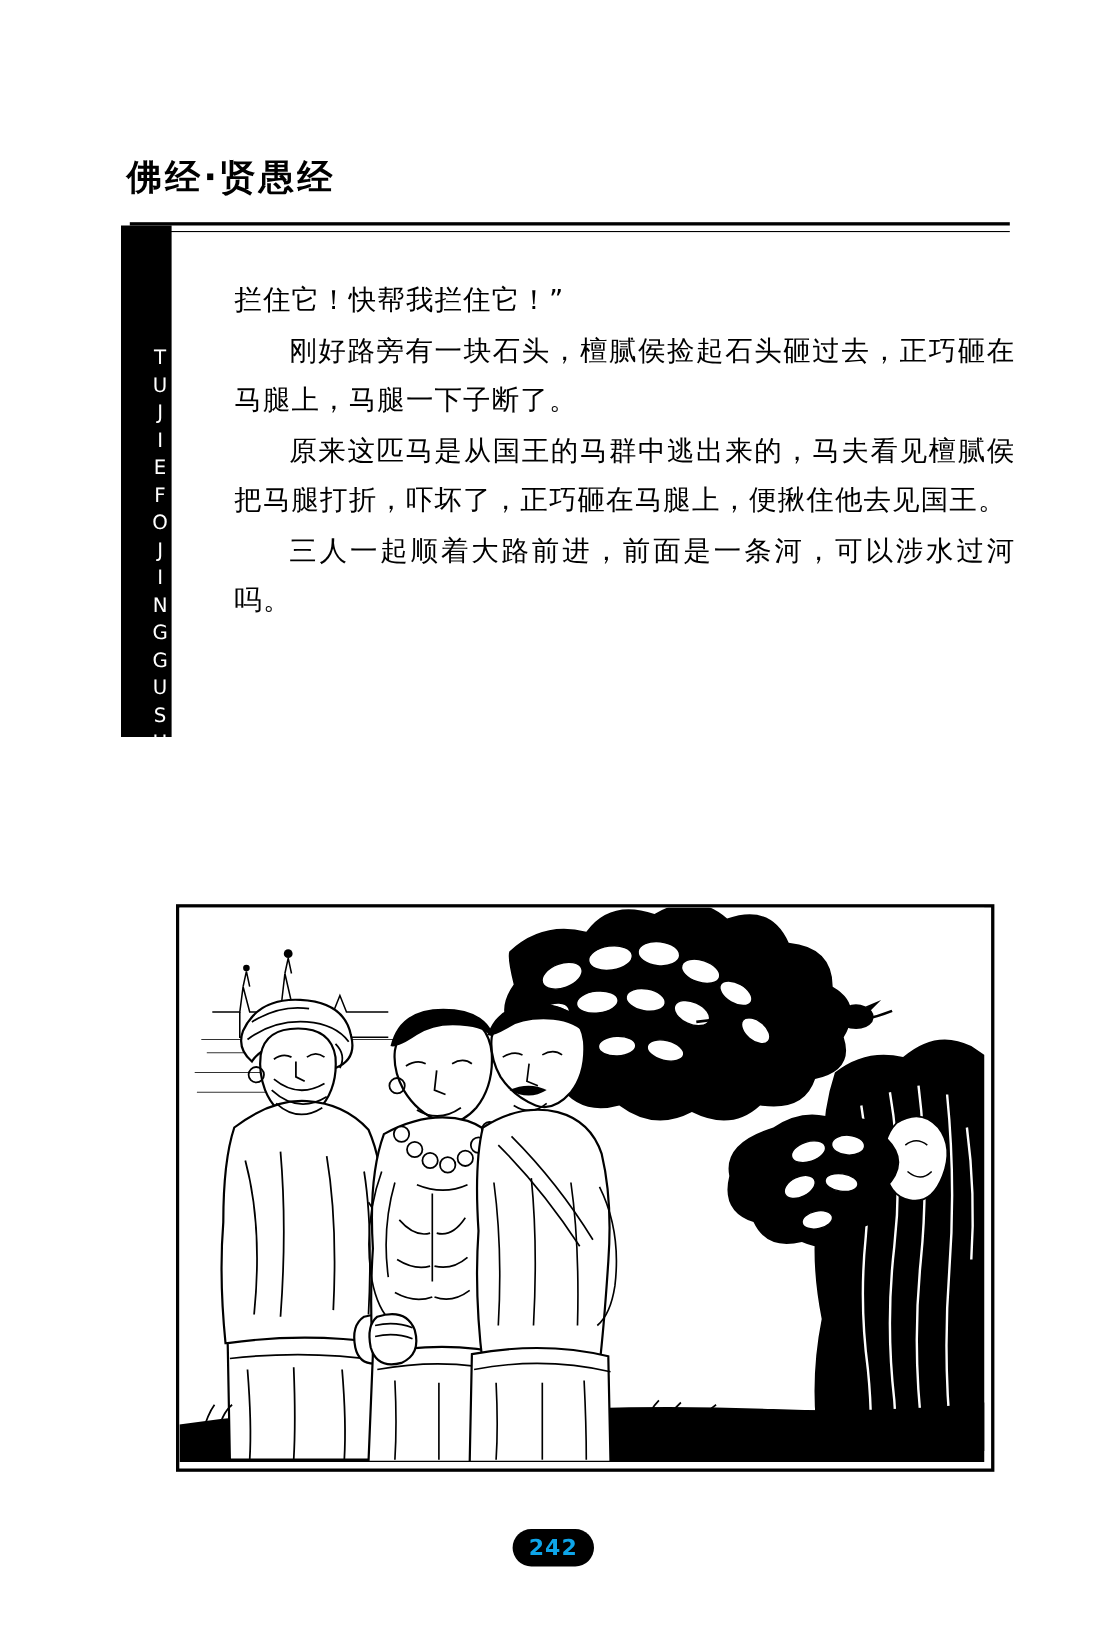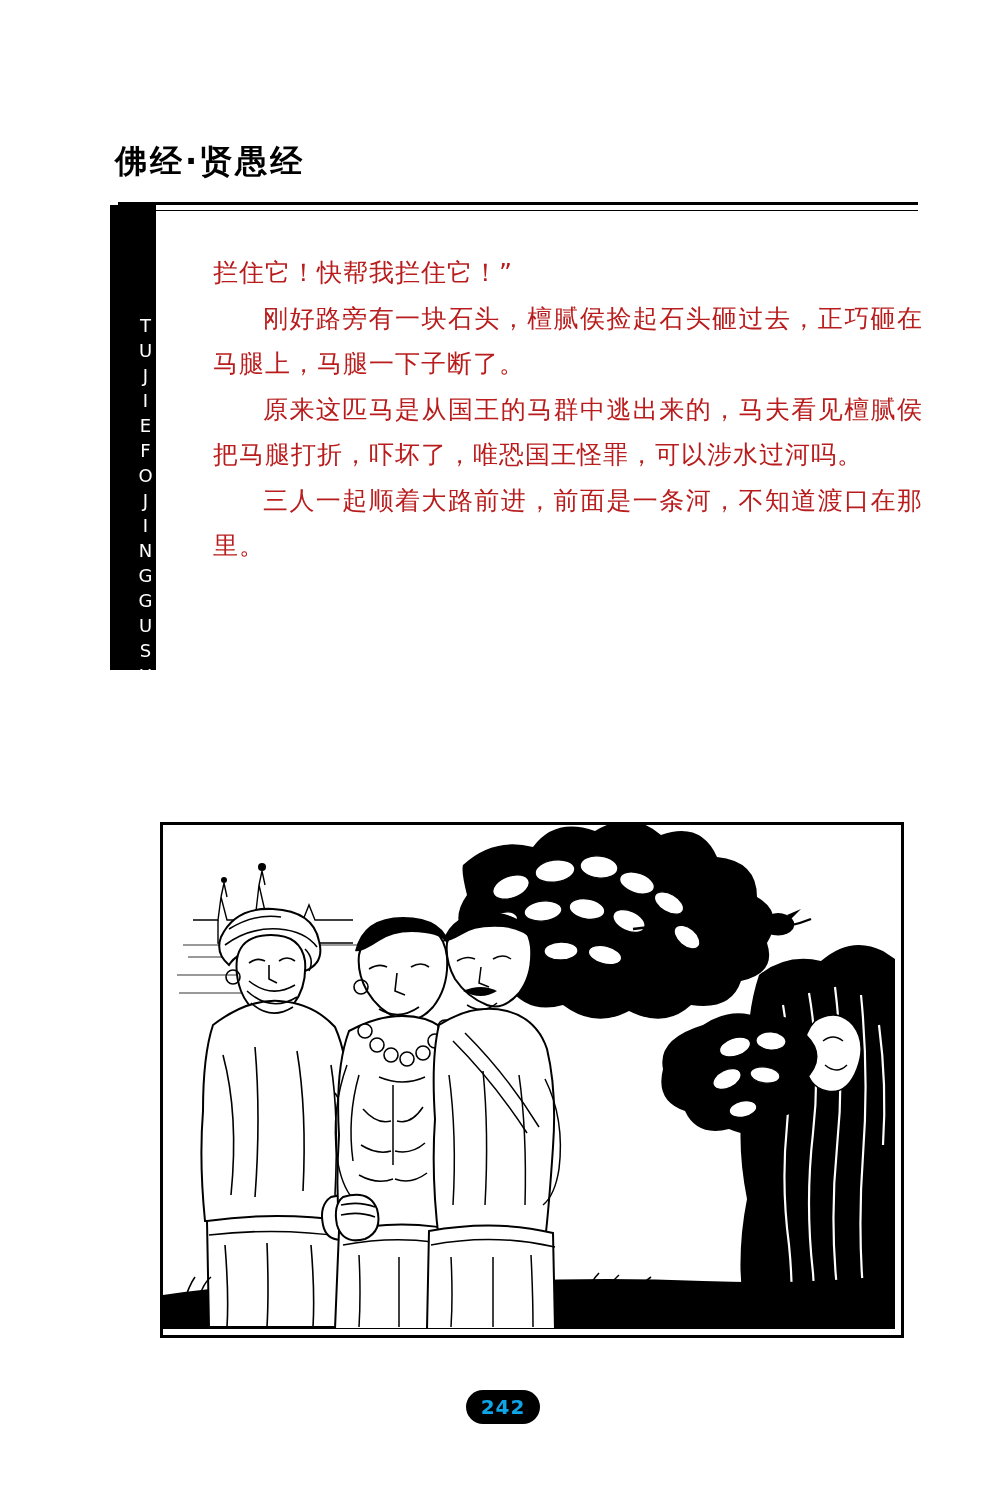--- a/index.html
+++ b/index.html
@@ -80,21 +80,21 @@
   }
 
   
   .body-text {
     position: absolute;
     left: 213px;
     top: 250px;
     width: 710px;
     font-size: 25px;
     line-height: 45px;
-    color: #b91c1c;
+    color: #000000;
     letter-spacing: 1px;
     font-family: "DejaVu Sans", "Liberation Sans", sans-serif;
   }
   .para {
     margin: 0 0 1px 0;
     text-align: justify;
   }
   .para.indent {
     text-indent: 50px;
   }
@@ -138,22 +138,22 @@
   <div class="header-title">佛经·贤愚经</div>
   <div class="header-rule"></div>
   <div class="header-rule-thin"></div>
 
   <div class="side-tab"></div>
   <div class="side-tab-text">TUJIEFOJINGGUSHI</div>
 
   <div class="body-text">
     <p class="para">拦住它！快帮我拦住它！”</p>
     <p class="para indent">刚好路旁有一块石头，檀腻侯捡起石头砸过去，正巧砸在马腿上，马腿一下子断了。</p>
-    <p class="para indent">原来这匹马是从国王的马群中逃出来的，马夫看见檀腻侯把马腿打折，吓坏了，唯恐国王怪罪，可以涉水过河吗。</p>
-    <p class="para indent">三人一起顺着大路前进，前面是一条河，不知道渡口在那里。</p>
+    <p class="para indent">原来这匹马是从国王的马群中逃出来的，马夫看见檀腻侯把马腿打折，吓坏了，正巧砸在马腿上，便揪住他去见国王。</p>
+    <p class="para indent">三人一起顺着大路前进，前面是一条河，可以涉水过河吗。</p>
   </div>
 
   <div class="illustration">
     <svg width="732" height="504" viewBox="0 0 732 504" xmlns="http://www.w3.org/2000/svg">
       <rect x="0" y="0" width="732" height="504" fill="#ffffff"></rect>
 
       <g stroke="#000" stroke-width="1.4" fill="none">
         <path d="M30 95 L55 95 L58 72 L64 95 L92 95 L96 60 L104 95 L140 95 L146 80 L152 95 L190 95"></path>
         <path d="M55 95 L55 118 L190 118"></path>
         <path d="M96 60 L99 46 L102 60"></path>

